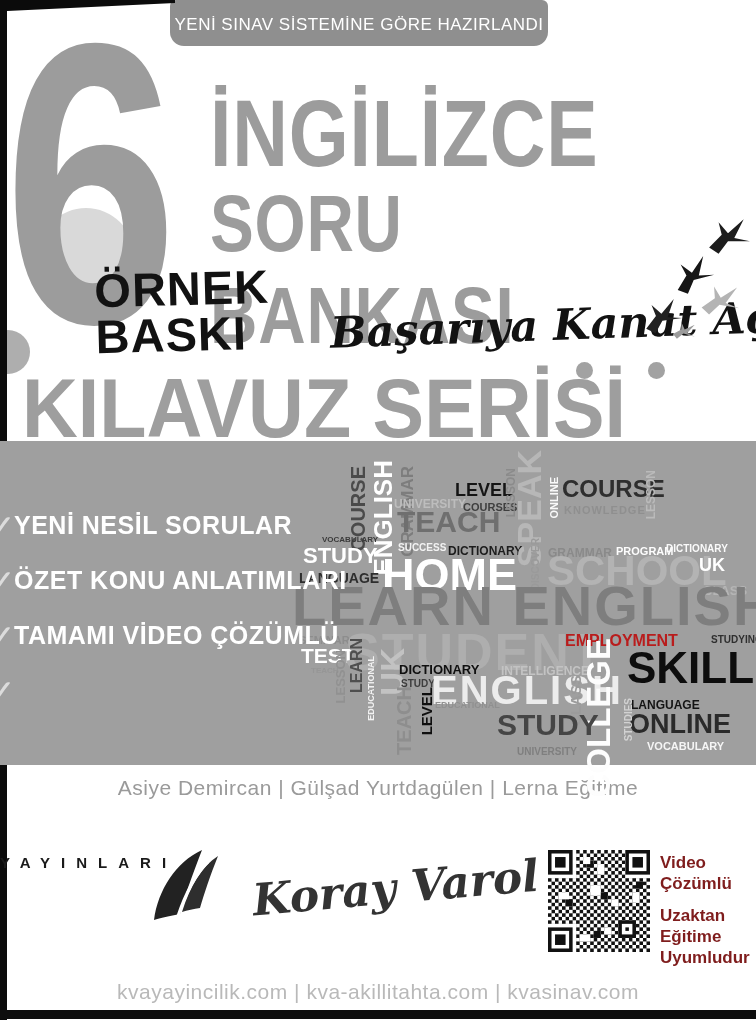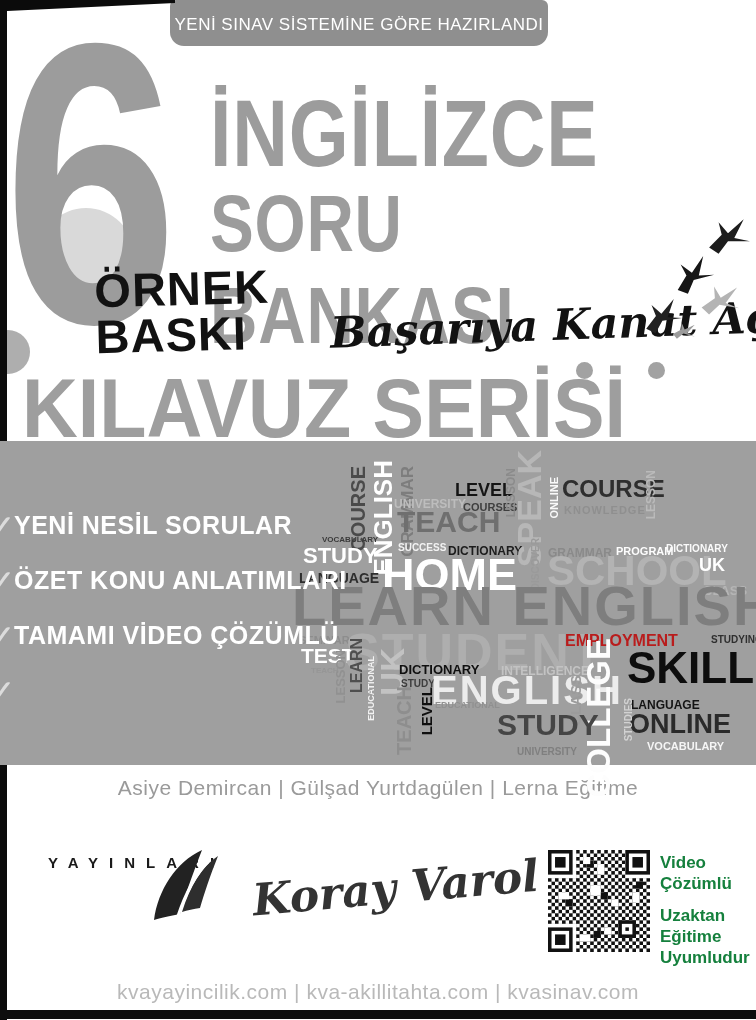--- a/index.html
+++ b/index.html
@@ -39,26 +39,26 @@
   .features .lbl{color:#ffffff;font-weight:800;font-size:25px;letter-spacing:.5px;white-space:nowrap;}
   
   .wc{position:absolute;font-weight:800;line-height:1;white-space:nowrap;z-index:3;}
   .v{writing-mode:vertical-rl;transform:rotate(180deg);}
   
   .authors{position:absolute;left:0;top:776px;width:756px;text-align:center;color:#9a9a9a;
          font-size:21px;letter-spacing:.5px;z-index:2;}
   
   .logo{position:absolute;left:4px;top:848px;z-index:2;}
   .logo .kva{font-size:62px;font-weight:600;color:#1a1a1a;letter-spacing:2px;line-height:1;}
-  .logo .sub{font-size:15px;font-weight:700;color:#1a1a1a;letter-spacing:11px;margin-top:6px;margin-left:-4px;padding-left:48px;}
+  .logo .sub{font-size:15px;font-weight:700;color:#1a1a1a;letter-spacing:11px;margin-top:6px;margin-left:-4px;}
   .logo-pages{position:absolute;left:148px;top:846px;z-index:2;}
   .signature{position:absolute;left:252px;top:862px;font-family:"DejaVu Serif",serif;font-style:italic;
          font-weight:700;font-size:44px;color:#333;transform:rotate(-5deg);z-index:2;white-space:nowrap;}
   .qr{position:absolute;left:548px;top:850px;width:102px;height:102px;z-index:2;}
-  .qr-note{position:absolute;left:660px;top:852px;width:96px;color:#15803d;font-weight:800;
+  .qr-note{position:absolute;left:660px;top:852px;width:96px;color:#7f1d1d;font-weight:800;
          font-size:17px;line-height:1.25;z-index:2;}
   .qr-note .gap{height:10px;}
   .footer{position:absolute;left:0;top:980px;width:756px;text-align:center;color:#b9b9b9;
          font-size:21px;letter-spacing:.5px;z-index:2;}
   .bird{position:absolute;z-index:3;}
 </style>
 </head>
 <body>
 
 <div class="cover">

